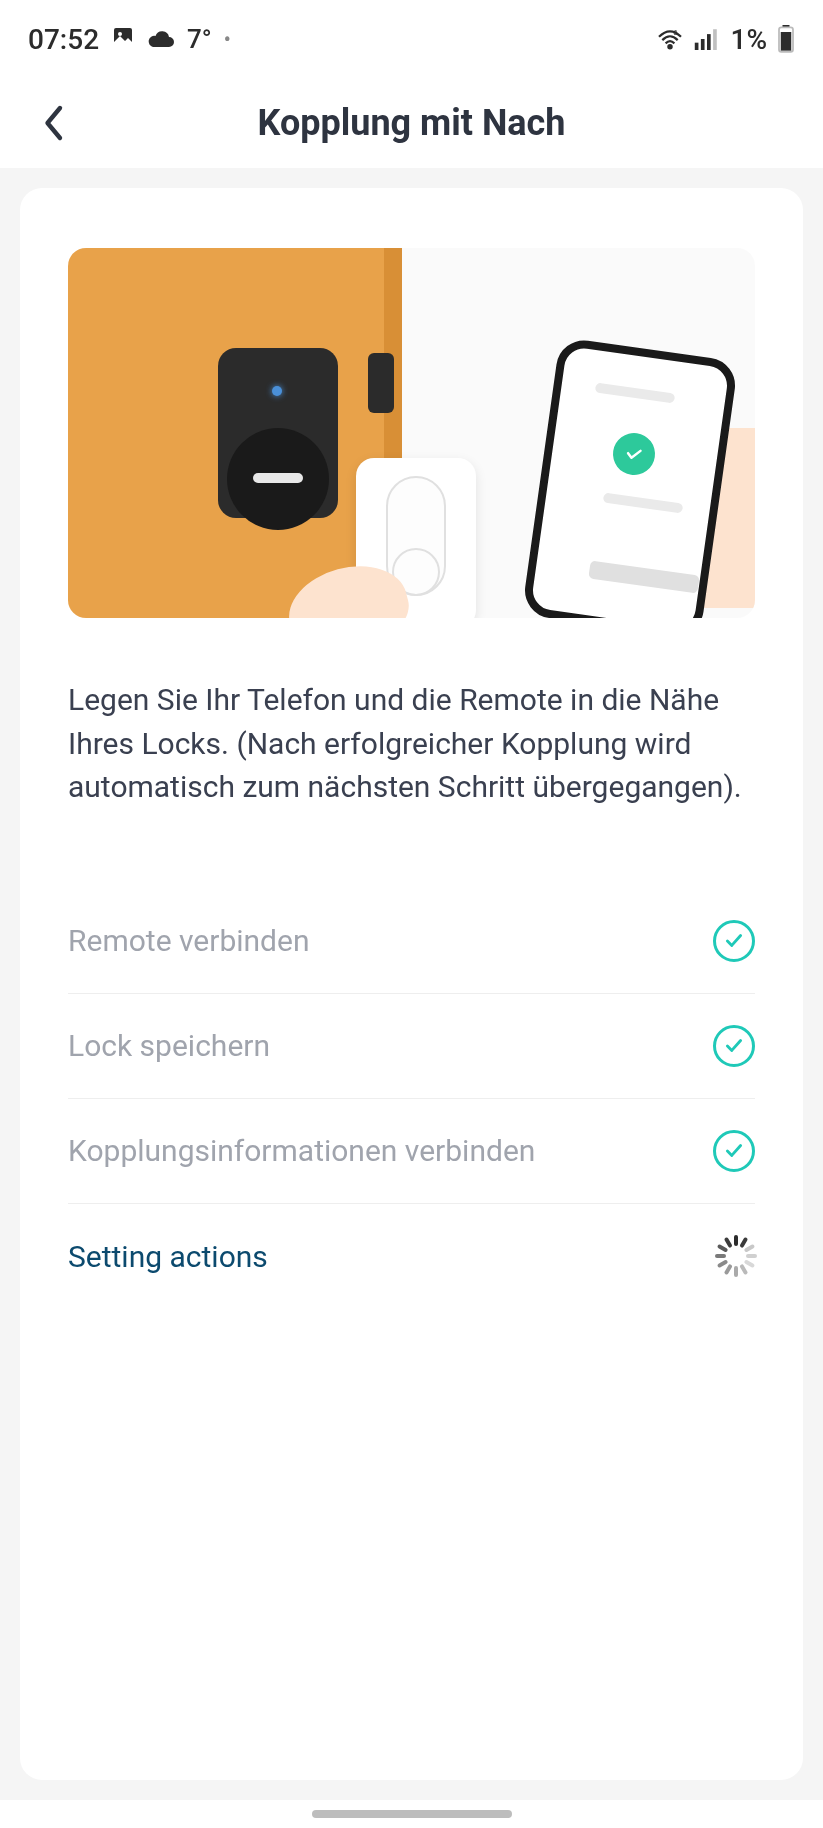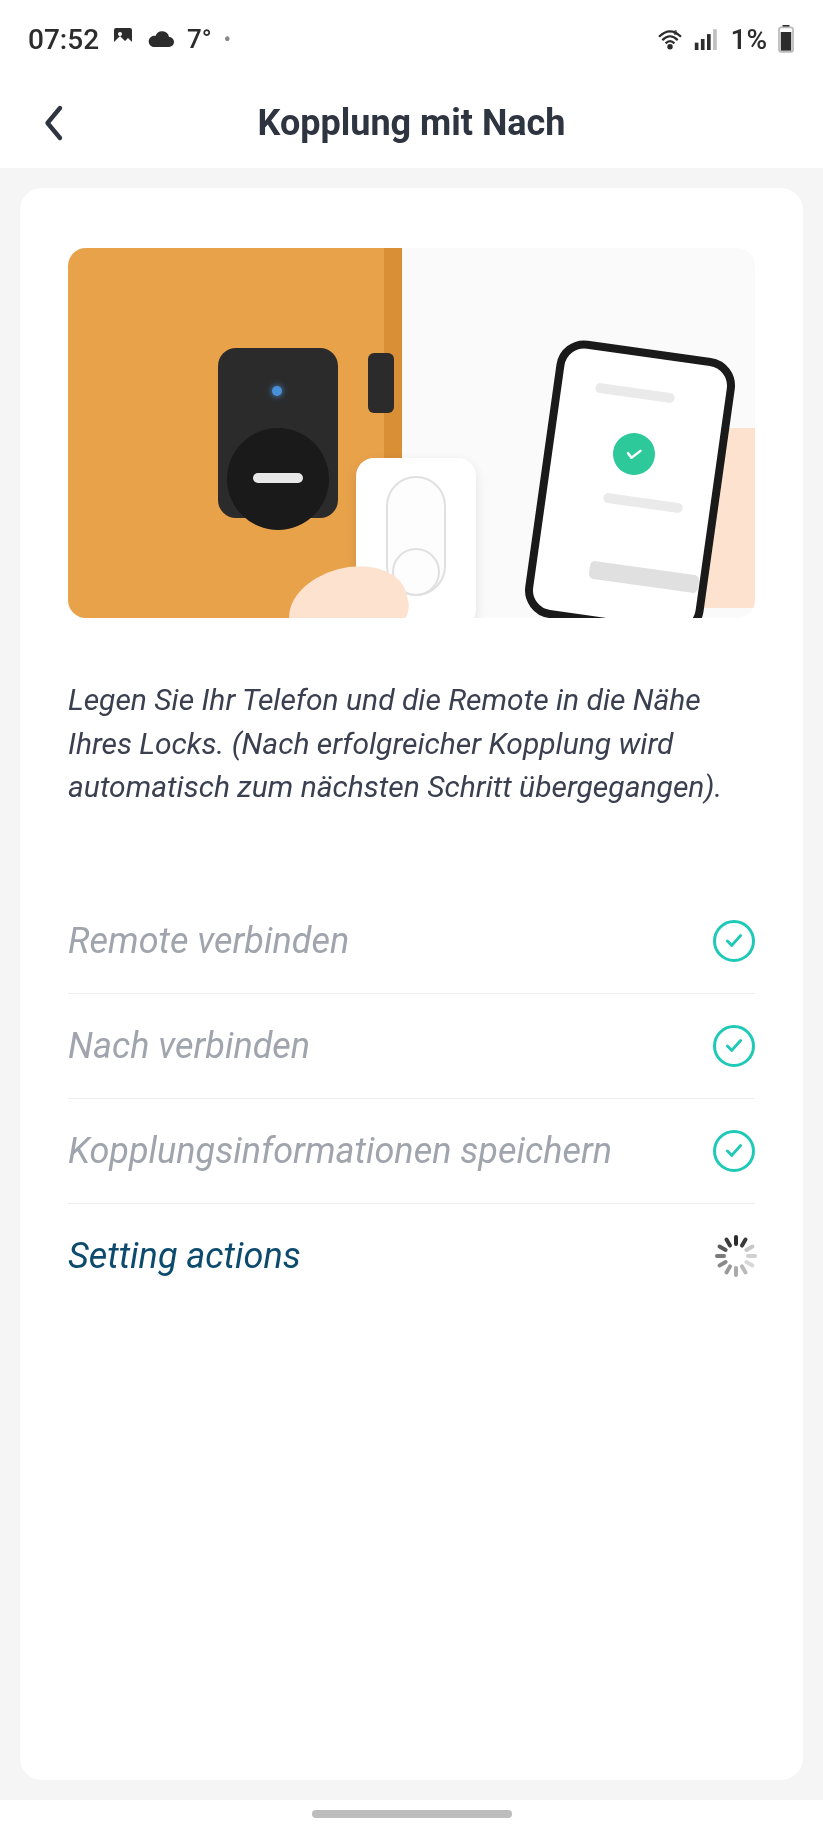--- a/index.html
+++ b/index.html
@@ -15,21 +15,21 @@
   .wifi, .signal, .battery { display:inline-flex; align-items:center; }
   .battery-pct { font-size: 28px; }
   
   
   .app-header { height: 90px; display: flex; align-items: center; justify-content: center; position: relative; padding: 0 20px; }
   .back-btn { position: absolute; left: 30px; top: 50%; transform: translateY(-50%); width: 50px; height: 50px; display:flex; align-items:center; justify-content:center; cursor:pointer; }
   .app-title { font-size: 36px; font-weight: 700; color: #2e3440; }
   
   
   .body-area { background: #f5f5f5; width: 100%; height: calc(1828px - 78px - 90px - 28px); padding: 20px; }
-  .card { background: #ffffff; border-radius: 22px; width: 100%; height: 100%; padding: 60px 48px 40px 48px; font-style: italic; }
+  .card { background: #ffffff; border-radius: 22px; width: 100%; height: 100%; padding: 60px 48px 40px 48px; }
   
   
   .illustration { width: 100%; height: 370px; border-radius: 18px; overflow: hidden; background: linear-gradient(90deg, #e8a24a 0%, #e8a24a 48%, #fafafa 48%, #fafafa 100%); position: relative; margin-bottom: 60px; }
   .door-edge { position:absolute; left:46%; top:0; width:18px; height:100%; background:#d88f36; }
   .lock-body { position:absolute; left:150px; top:100px; width:120px; height:170px; background:#2b2b2b; border-radius:18px; }
   .lock-knob { position:absolute; left:159px; top:180px; width:102px; height:102px; background:#1a1a1a; border-radius:50%; }
   .lock-slot { position:absolute; left:185px; top:225px; width:50px; height:10px; background:#e8e8e8; border-radius:5px; }
   .lock-led { position:absolute; left:204px; top:138px; width:10px; height:10px; background:#4a90d9; border-radius:50%; box-shadow:0 0 6px #4a90d9; }
   .strike { position:absolute; left:300px; top:105px; width:26px; height:60px; background:#2b2b2b; border-radius:6px; }
   .remote { position:absolute; left:288px; top:210px; width:120px; height:170px; background:#ffffff; border-radius:18px; box-shadow: 0 4px 12px rgba(0,0,0,.1); }
@@ -42,21 +42,21 @@
   .phone-line2 { position:absolute; right:72px; top:250px; width:80px; height:10px; background:#eaeaea; border-radius:5px; transform:rotate(8deg);}
   .phone-line3 { position:absolute; right:56px; top:320px; width:110px; height:18px; background:#e0e0e0; border-radius:5px; transform:rotate(8deg);}
   .hand2 { position:absolute; right:0px; top:180px; width:120px; height:180px; background:#fde3cf; border-radius:60% 0 0 60%; }
   
   
   .instruction { font-size: 30px; color: #3a4050; line-height: 1.45; margin-bottom: 80px; }
   
   
   .step-row { display:flex; align-items:center; justify-content:space-between; height: 105px; border-bottom: 1px solid #eeeeee; }
   .step-row.last { border-bottom:none; }
-  .step-label { font-size: 36px; color: #a0a4ad; }
+  .step-label { font-size: 30px; color: #a0a4ad; }
   .step-label.active { color: #0c4a6e; }
   .check-circle { width:42px; height:42px; border:3px solid #1fc9b8; border-radius:50%; display:flex; align-items:center; justify-content:center; }
   .spinner { width:42px; height:42px; position:relative; }
   .spinner div { position:absolute; left:50%; top:0; width:4px; height:11px; background:#9a9a9a; border-radius:2px; transform-origin: 2px 21px; }
   
   
   .home-indicator-wrap { height:28px; display:flex; align-items:center; justify-content:center; background:#fff;}
   .home-indicator { width:200px; height:8px; background:#bdbdbd; border-radius:4px; }
 </style>
 </head>
@@ -148,30 +148,30 @@
     <div class="step-row">
       <span class="step-label">Remote verbinden</span>
       <span class="check-circle">
         <svg width="22" height="22" viewBox="0 0 20 20" fill="none" stroke="#1fc9b8" stroke-width="2.6" stroke-linecap="round" stroke-linejoin="round">
             <path d="M4 10 L8 14 L16 5"></path>
           </svg>
       </span>
     </div>
 
     <div class="step-row">
-      <span class="step-label">Nach verbinden</span>
+      <span class="step-label">Lock speichern</span>
       <span class="check-circle">
         <svg width="22" height="22" viewBox="0 0 20 20" fill="none" stroke="#1fc9b8" stroke-width="2.6" stroke-linecap="round" stroke-linejoin="round">
             <path d="M4 10 L8 14 L16 5"></path>
           </svg>
       </span>
     </div>
 
     <div class="step-row">
-      <span class="step-label">Kopplungsinformationen speichern</span>
+      <span class="step-label">Kopplungsinformationen verbinden</span>
       <span class="check-circle">
         <svg width="22" height="22" viewBox="0 0 20 20" fill="none" stroke="#1fc9b8" stroke-width="2.6" stroke-linecap="round" stroke-linejoin="round">
             <path d="M4 10 L8 14 L16 5"></path>
           </svg>
       </span>
     </div>
 
     <div class="step-row last">
       <span class="step-label active">Setting actions</span>
       <span class="spinner">

